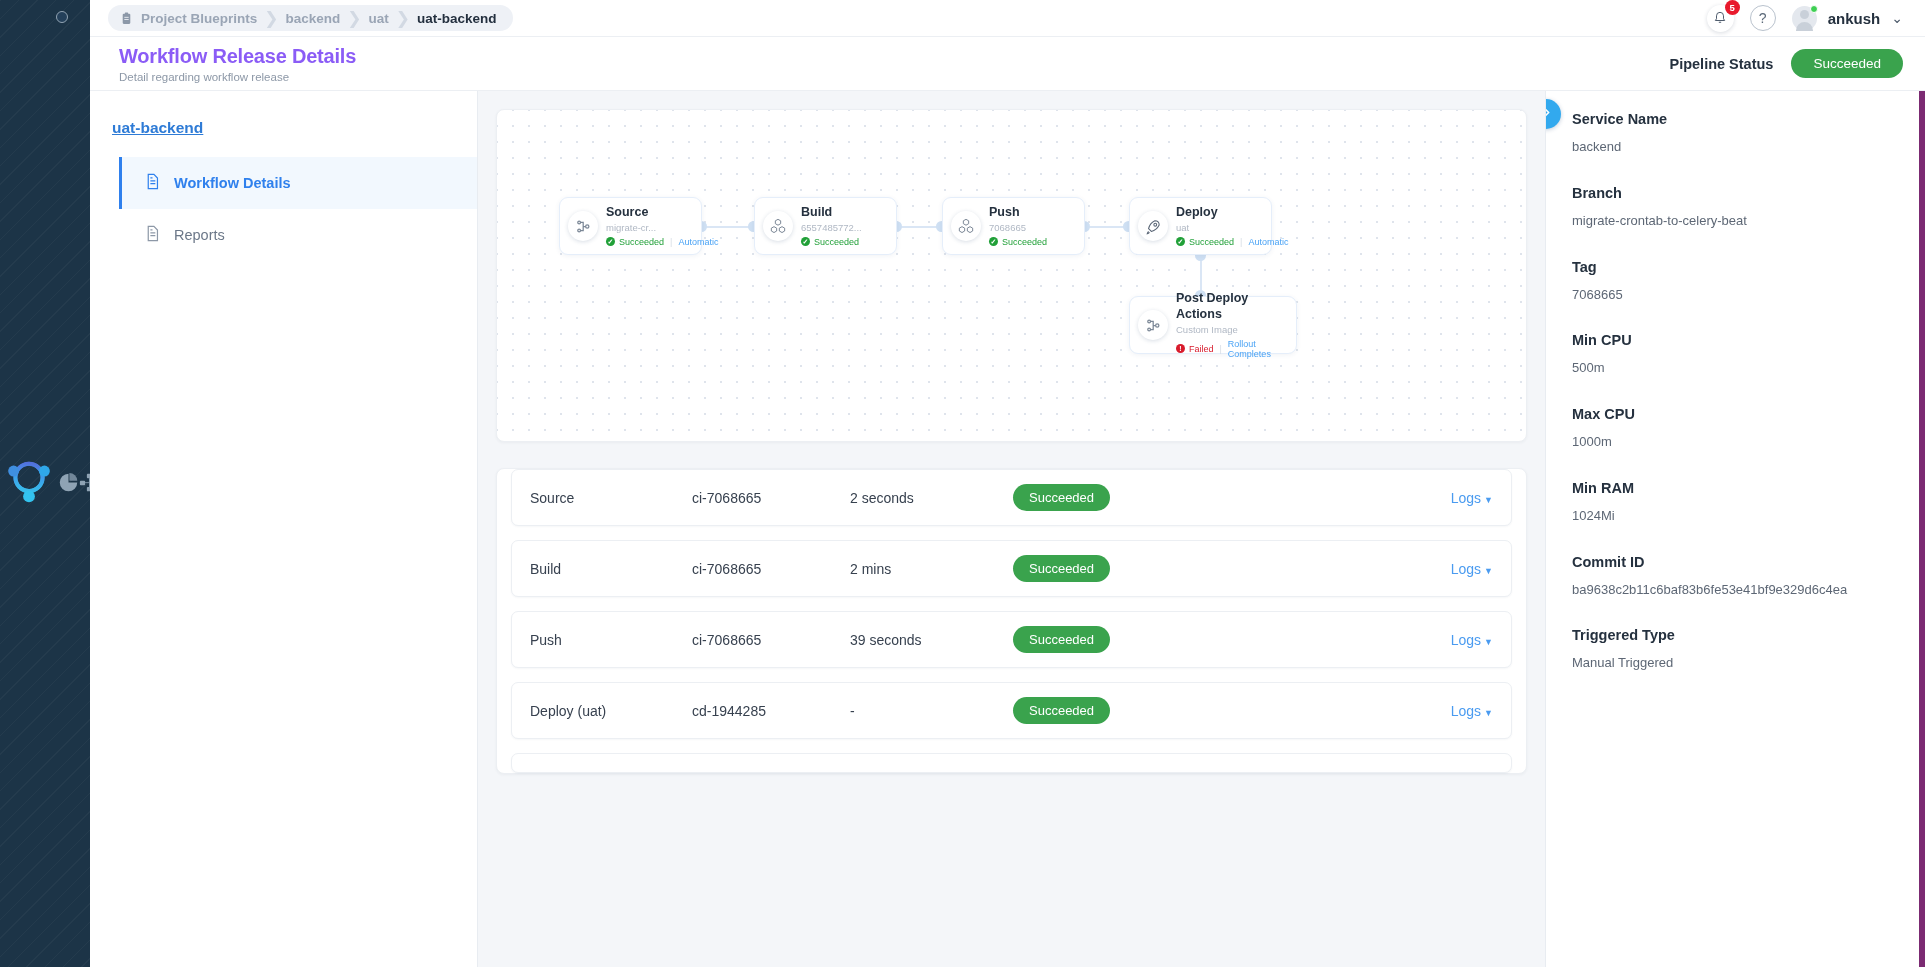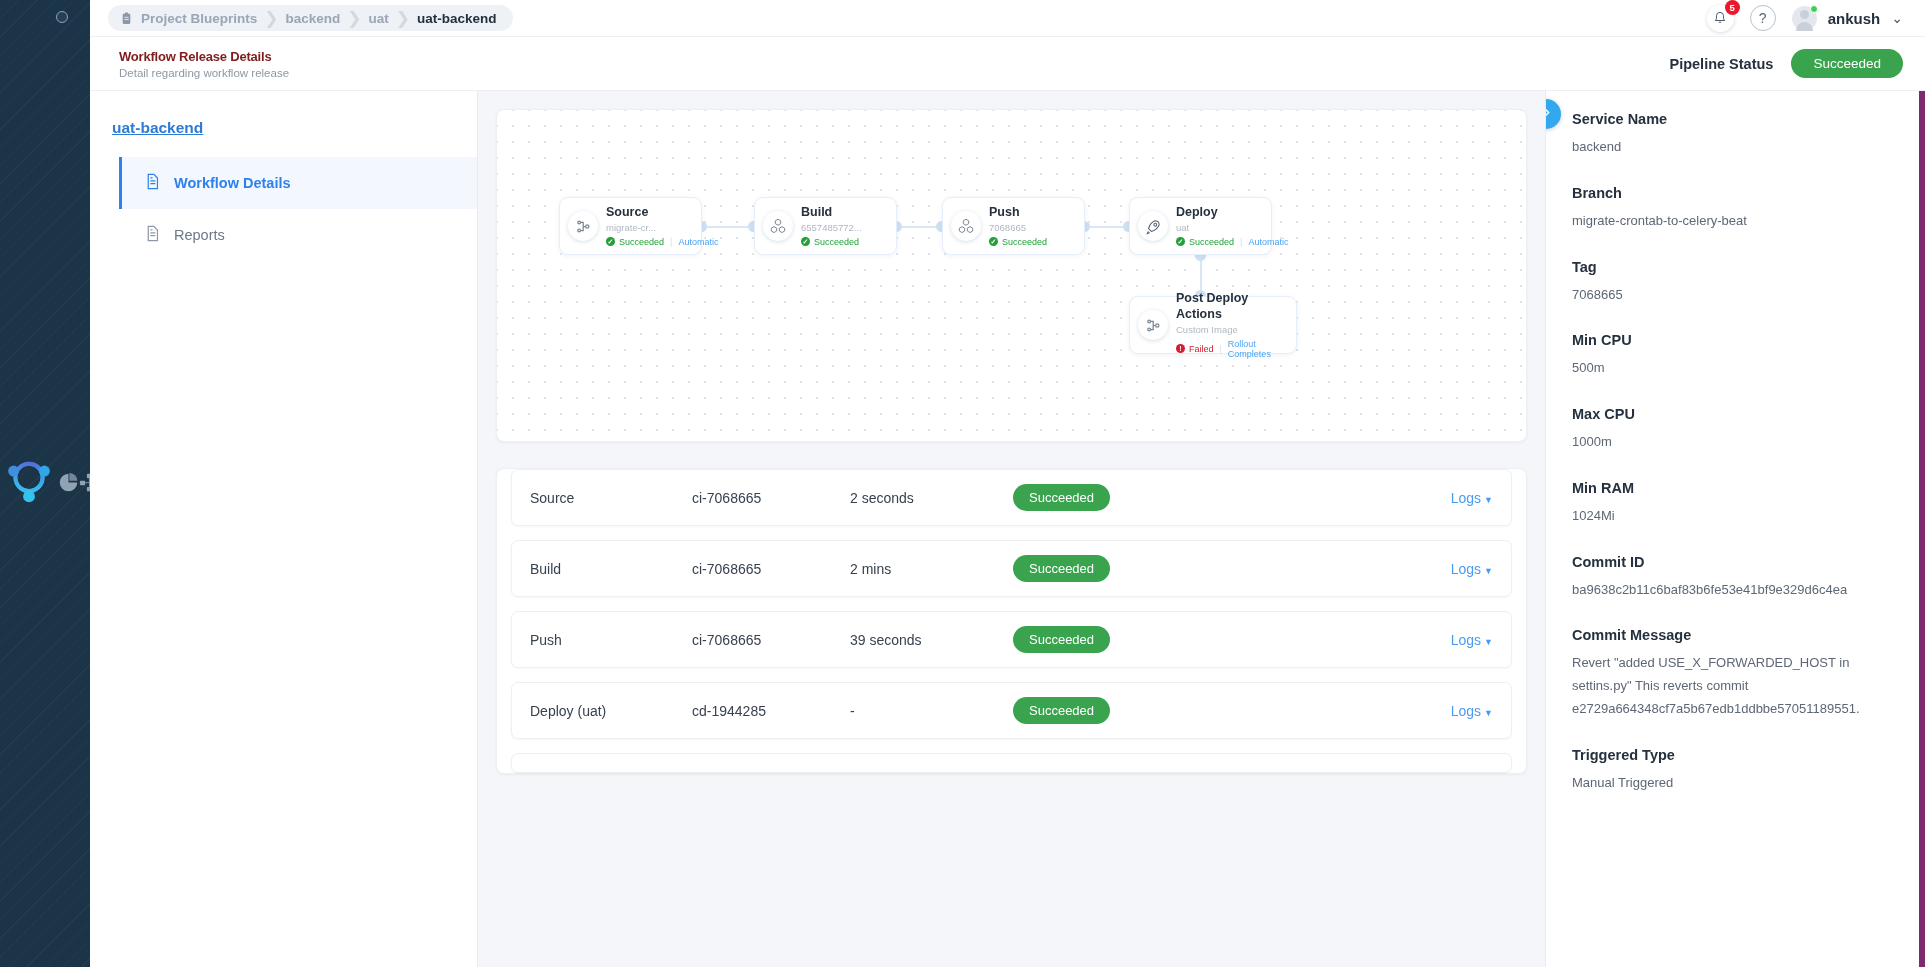--- a/index.html
+++ b/index.html
@@ -89,21 +89,21 @@
   .avatar .body { width: 17px; height: 9px; border-radius: 9px 9px 0 0; background: #c9d0d9; position: absolute; bottom: 0px; left: 4px; }
   .avatar .online { position: absolute; top: -1px; right: -1px; width: 8px; height: 8px; border-radius: 50%; background: #3ecf53; border: 1.5px solid #fff; }
   .uname { font-size: 15px; font-weight: 600; color: #25313f; }
 
   .pagehead {
     height: 54px; flex: 0 0 54px; background: #fff;
     display: flex; align-items: center; justify-content: space-between;
     padding: 0 22px 0 22px; border-bottom: 1px solid #eceff3;
   }
   .ph-left { padding-left: 7px; }
-  .ph-title { font-size: 13px; font-weight: 700; color: #7f1d1d; letter-spacing: -.2px; }
+  .ph-title { font-size: 20px; font-weight: 700; color: #8b5cf6; letter-spacing: -.2px; }
   .ph-sub { font-size: 11.5px; color: #8d98a7; margin-top: 3px; }
   .ph-right { display: flex; align-items: center; gap: 18px; }
   .ph-status-label { font-size: 14.5px; font-weight: 600; color: #25313f; }
   .pill-green {
     background: #3aa34d; color: #fff; border-radius: 16px;
     padding: 7px 22px; font-size: 13.5px; cursor: pointer;
   }
 
   
   .body-row { flex: 1 1 auto; display: flex; min-height: 0; background: #f4f6f9; }
@@ -675,24 +675,20 @@
         </div>
         <div class="rp-field">
           <div class="rp-label">Min RAM</div>
           <div class="rp-value">1024Mi</div>
         </div>
         <div class="rp-field">
           <div class="rp-label">Commit ID</div>
           <div class="rp-value">ba9638c2b11c6baf83b6fe53e41bf9e329d6c4ea</div>
         </div>
         <div class="rp-field">
-          <div class="rp-label">Commit Message</div>
-          <div class="rp-value">Revert "added USE_X_FORWARDED_HOST in settins.py" This reverts commit e2729a664348cf7a5b67edb1ddbbe57051189551.</div>
-        </div>
-        <div class="rp-field">
           <div class="rp-label">Triggered Type</div>
           <div class="rp-value">Manual Triggered</div>
         </div>
 
         <div class="rp-scroll"></div>
       </aside>
 
     </div>
   </div>
 </div>

